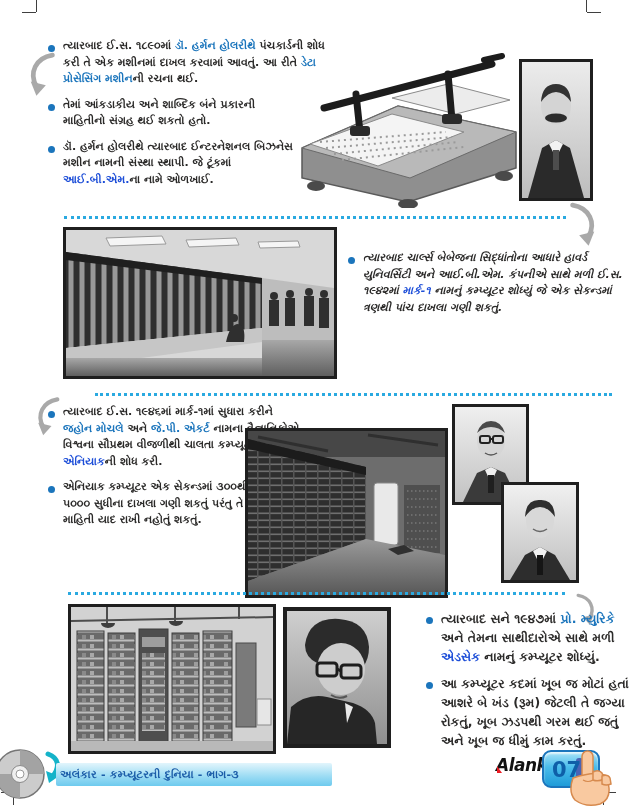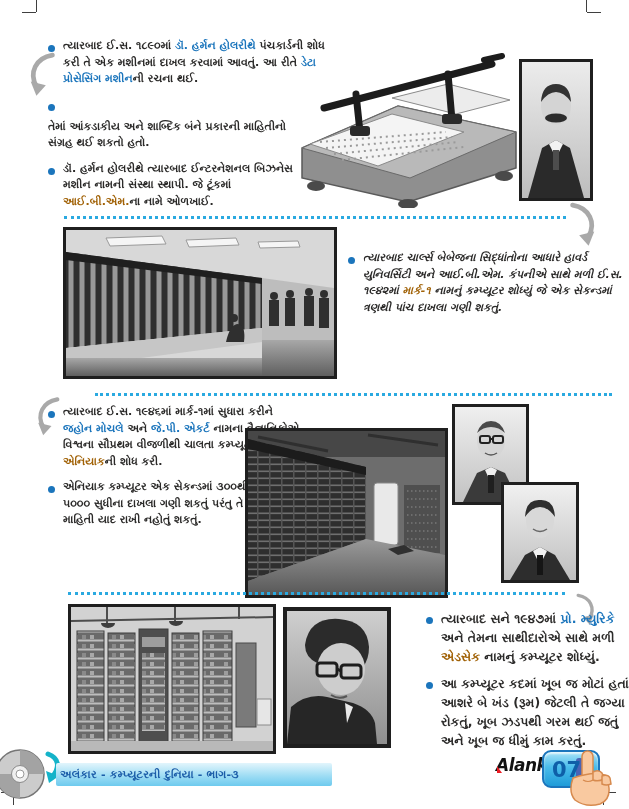--- a/index.html
+++ b/index.html
@@ -9,21 +9,21 @@
   .crop{position:absolute;background:#3f3f3f;}
   
   .sep{position:absolute;border-top:3px dotted #2aa9e0;height:0;}
   
   .bullets{position:absolute;}
   .bullet{display:flex;gap:8px;margin-bottom:9px;}
   .dot{flex:none;width:7px;height:7px;border-radius:50%;background:#1b75bc;margin-top:7px;}
   .btxt{font-size:11px;font-weight:bold;line-height:1.5;color:#2b2a29;}
   .seg-dark{color:#2b2a29;}
   .seg-blue{color:#1b75bc;}
-  .seg-cyan{color:#a16207;}
+  .seg-cyan{color:#1d4ed8;}
   
   .photo{position:absolute;border:3px solid #1f1f1f;background:#d9d9d9;box-sizing:border-box;}
   .photo svg{display:block;}
   .noframe{position:absolute;}
   
   .garrow{position:absolute;}
   .mirror{transform:scaleX(-1);}
   
   .ribbon{position:absolute;left:56px;top:763px;width:276px;height:23px;
           background:linear-gradient(180deg,#e2f5fc 0%,#9fddf4 55%,#6ecaee 100%);
@@ -60,21 +60,21 @@
   <svg class="garrow" style="left:26px;top:50px;" width="34" height="48" viewBox="0 0 36 50">
     <path d="M28 5 C10 8 3 24 11 38" fill="none" stroke="#a9a9a9" stroke-width="5" stroke-linecap="round"></path>
     <polygon points="5,33 21,37 11,48" fill="#a9a9a9"></polygon>
   </svg>
 
   <div class="bullets" style="left:48px;top:38px;width:278px;">
     <div class="bullet">
       <span class="dot"></span>
       <div class="btxt"><span class="seg-dark">ત્યારબાદ ઈ.સ. ૧૮૯૦માં </span><span class="seg-blue">ડૉ. હર્મન હોલરીથે</span><span class="seg-dark"> પંચકાર્ડની શોધ કરી તે એક મશીનમાં દાખલ કરવામાં આવતું. આ રીતે </span><span class="seg-blue">ડેટા પ્રોસેસિંગ મશીન</span><span class="seg-dark">ની રચના થઈ.</span></div>
     </div>
-    <div class="bullet" style="width:250px;flex-direction:column;">
+    <div class="bullet" style="width:250px;">
       <span class="dot"></span>
       <div class="btxt"><span class="seg-dark">તેમાં આંકડાકીય અને શાબ્દિક બંને પ્રકારની માહિતીનો સંગ્રહ થઈ શકતો હતો.</span></div>
     </div>
     <div class="bullet" style="width:262px;">
       <span class="dot"></span>
       <div class="btxt"><span class="seg-dark">ડૉ. હર્મન હોલરીથે ત્યારબાદ ઈન્ટરનેશનલ બિઝનેસ મશીન નામની સંસ્થા સ્થાપી. જે ટૂંકમાં </span><span class="seg-cyan">આઈ.બી.એમ.</span><span class="seg-dark">ના નામે ઓળખાઈ.</span></div>
     </div>
   </div>
 
   <div class="noframe" style="left:296px;top:36px;">

